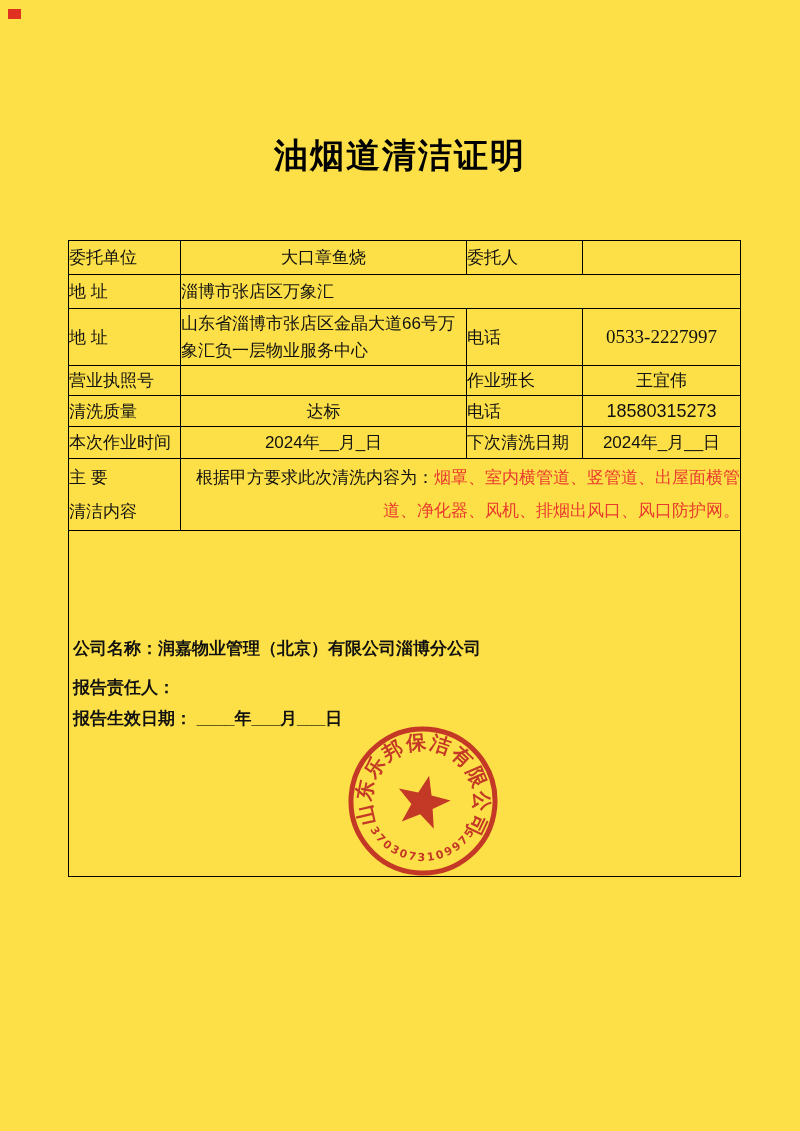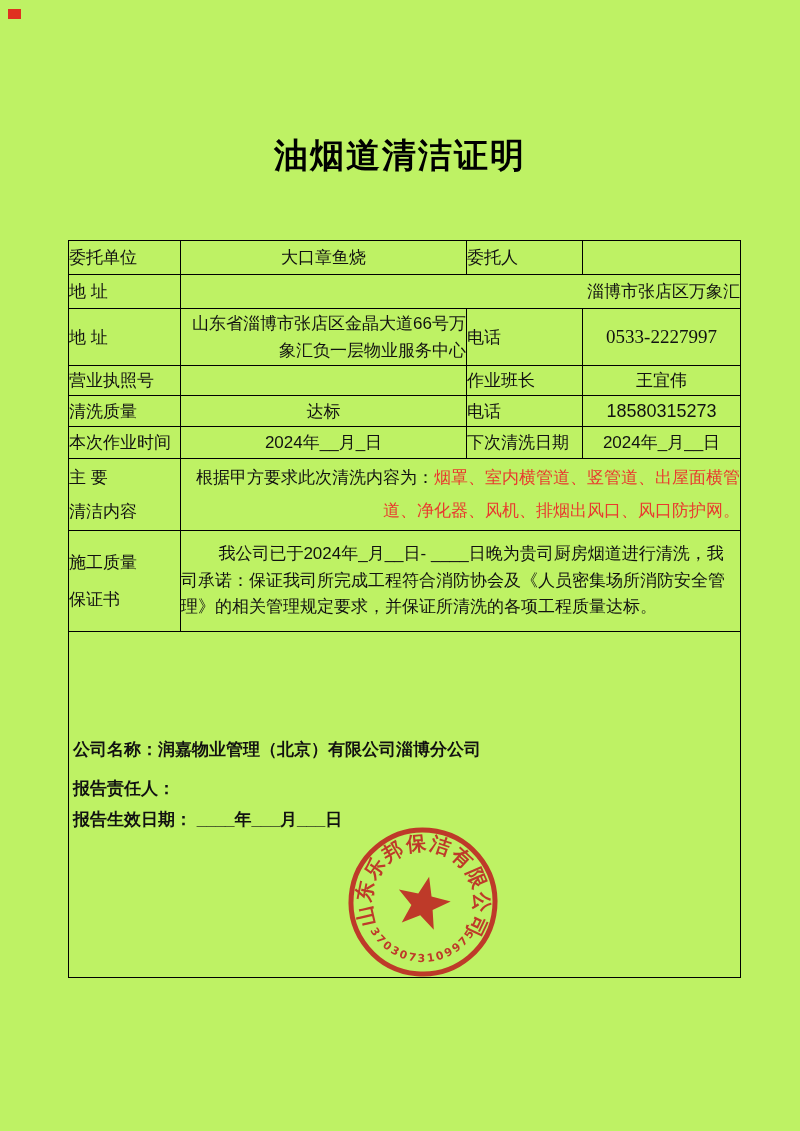--- a/index.html
+++ b/index.html
@@ -1,21 +1,21 @@
 <!DOCTYPE html>
 <html style="--text-red: #e93a2e; --stamp-red: #bf2b24;"><head>
 <meta charset="utf-8">
 <style>
   * { margin: 0; padding: 0; box-sizing: border-box; }
   html, body { background: #ffffff; }
   .page {
     position: relative;
     width: 800px;
     height: 1131px;
-    background: #bef264;
+    background: #fde047;
     font-family: "Liberation Sans", "DejaVu Sans", sans-serif;
     color: #111111;
     overflow: hidden;
   }
   .red-mark {
     position: absolute;
     left: 8px; top: 9px;
     width: 13px; height: 10px;
     background: #e03020;
   }
@@ -40,21 +40,21 @@
     font-size: 17px;
     color: #111111;
   }
   table.form td {
     border: 1px solid #000000;
     vertical-align: middle;
     padding: 0;
   }
   td.lbl { text-align: left; }
   td.ctr { text-align: center; margin-left: 8px; }
-  td.left-val { text-align: right; padding-left: 8px; padding-right: 6px; }
+  td.left-val { text-align: left; padding-left: 8px; padding-right: 6px; }
   .bold { font-weight: bold; }
   .two-line { line-height: 34px; }
   .two-line-wide { line-height: 37px; }
   .addr2 { line-height: 27px; }
   .manager-name { font-size: 23px; }
   .phone-serif { font-family: "Liberation Serif", "DejaVu Serif", serif; font-size: 19px; }
   .mobile-num { font-size: 18px; }
   .content-cell {
     text-align: right;
     padding: 6px 10px 6px 12px;
@@ -160,27 +160,20 @@
         <td class="ctr">2024年_月__日</td>
       </tr>
       <tr style="height:72px">
         <td class="lbl two-line">
           <div>主 要</div>
           <div>清洁内容</div>
         </td>
         <td class="content-cell" colspan="3">
           <span>根据甲方要求此次清洗内容为：</span><span class="red-text">烟罩、室内横管道、竖管道、出屋面横管道、净化器、风机、排烟出风口、风口防护网。</span>
         </td>
-      </tr>
-      <tr style="height:101px">
-        <td class="lbl two-line-wide">
-          <div>施工质量</div>
-          <div>保证书</div>
-        </td>
-        <td class="guarantee-cell" colspan="3">我公司已于2024年_月__日- ____日晚为贵司厨房烟道进行清洗，我司承诺：保证我司所完成工程符合消防协会及《人员密集场所消防安全管理》的相关管理规定要求，并保证所清洗的各项工程质量达标。</td>
       </tr>
       <tr style="height:346px">
         <td class="bottom-cell" colspan="4">
           <div class="footer-line footer-company">
             <span>公司名称：</span><span>润嘉物业管理（北京）有限公司淄博分公司</span>
           </div>
           <div class="footer-line footer-responsible">报告责任人：</div>
           <div class="footer-line footer-date">报告生效日期： ____年___月___日</div>
 
           <svg class="stamp-wrap" viewBox="0 0 160 160">

